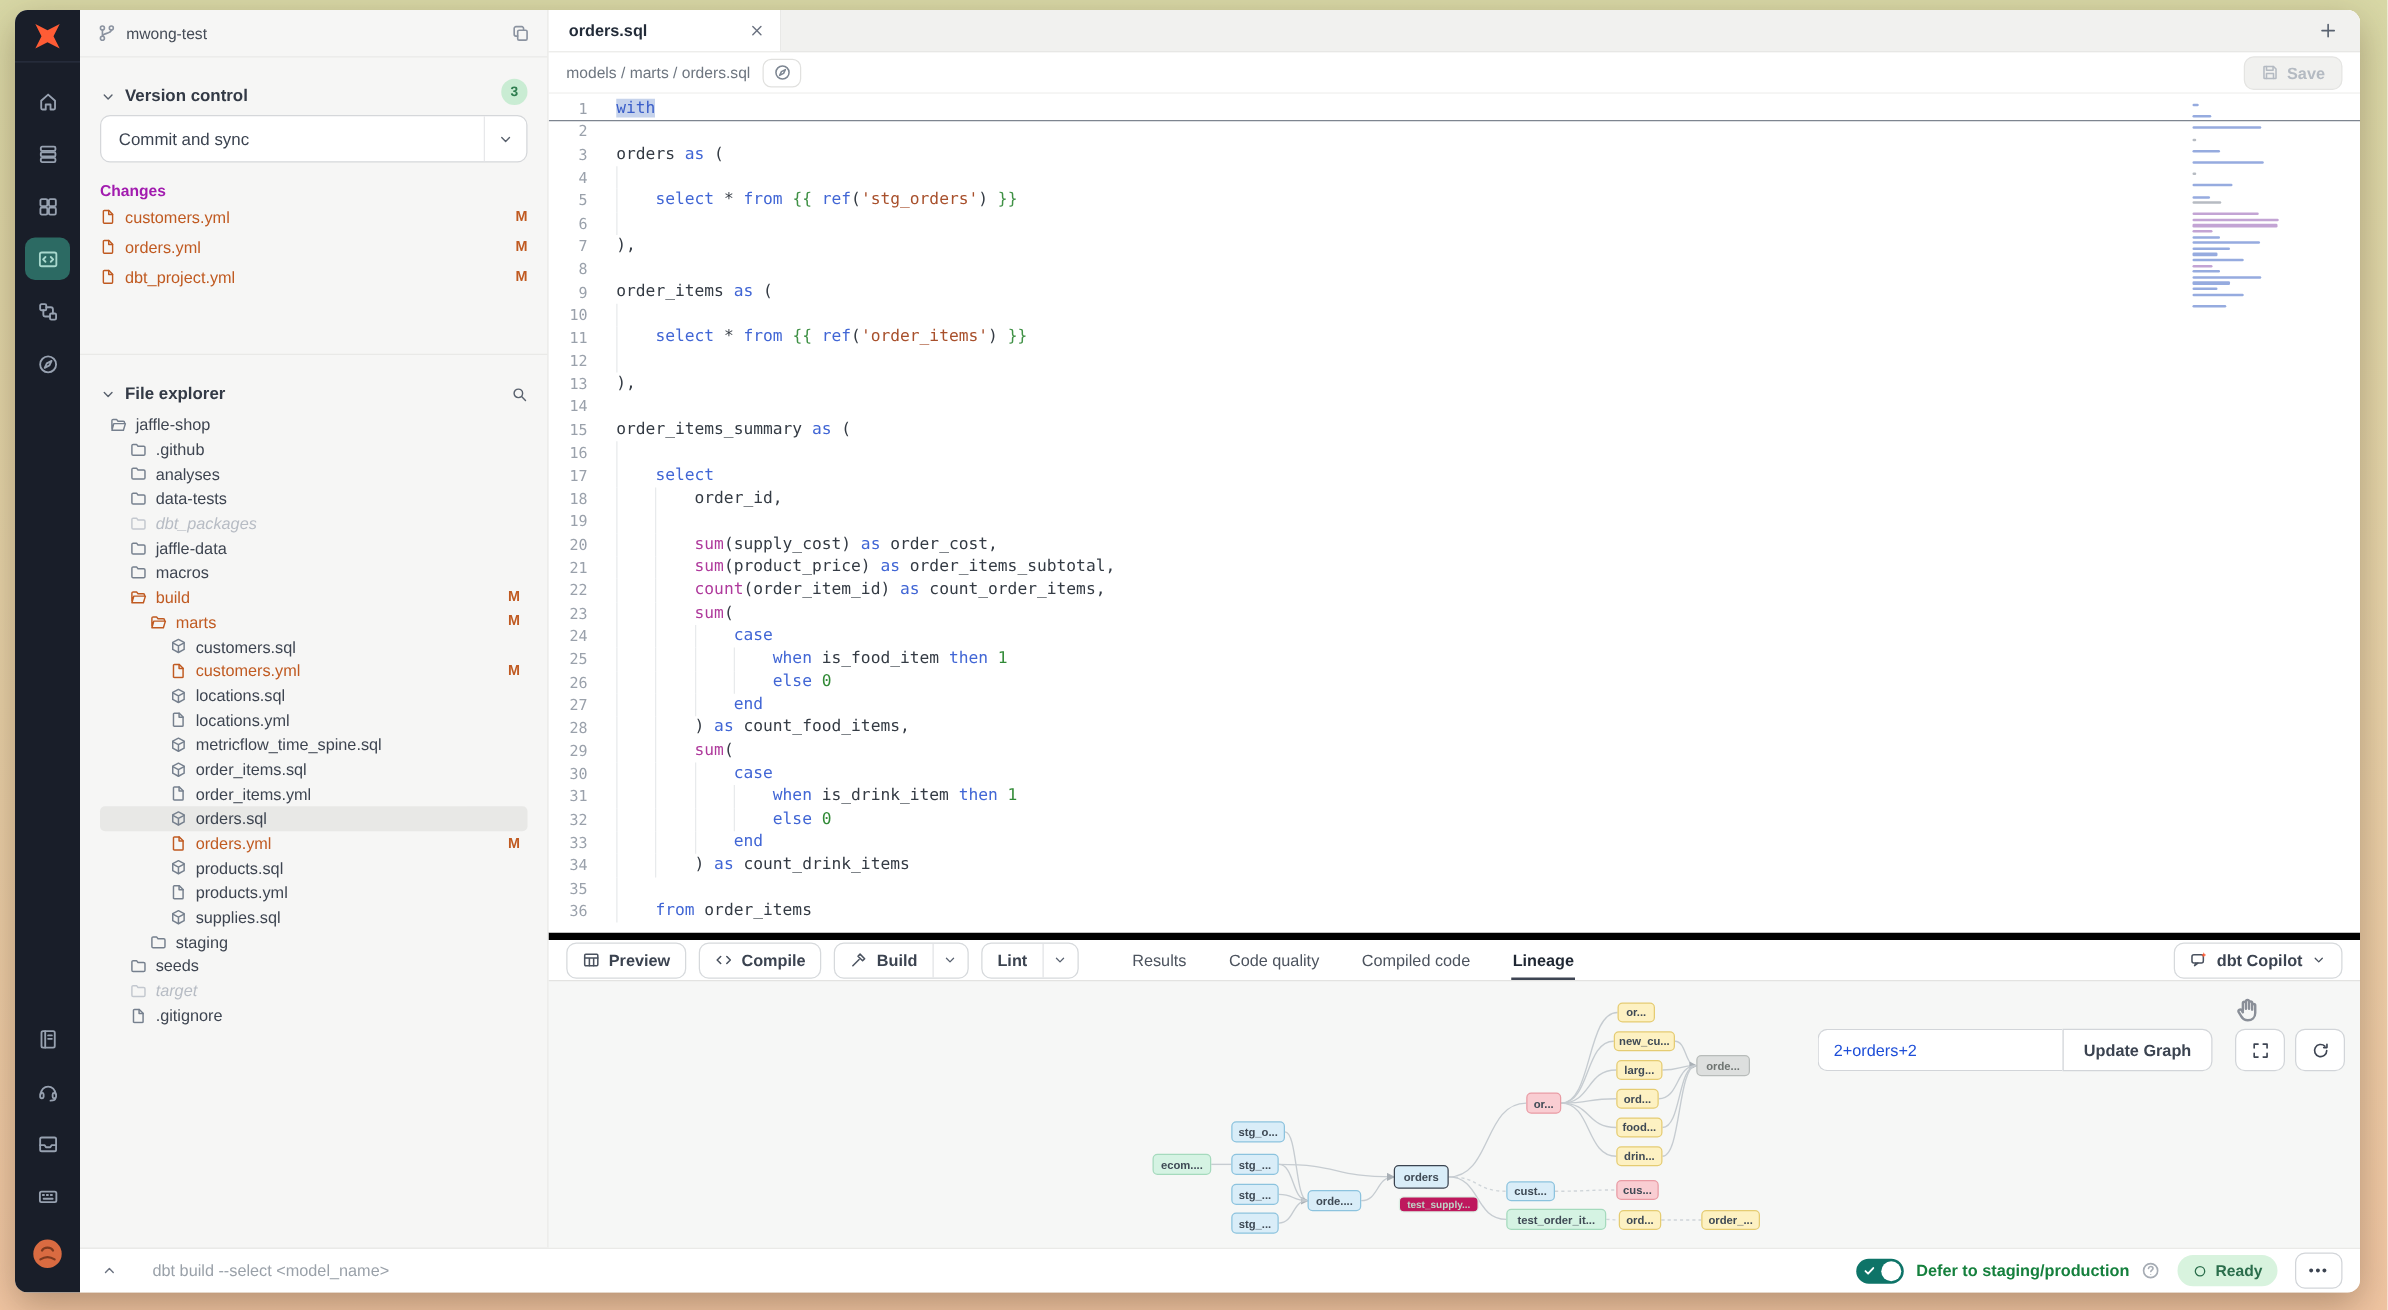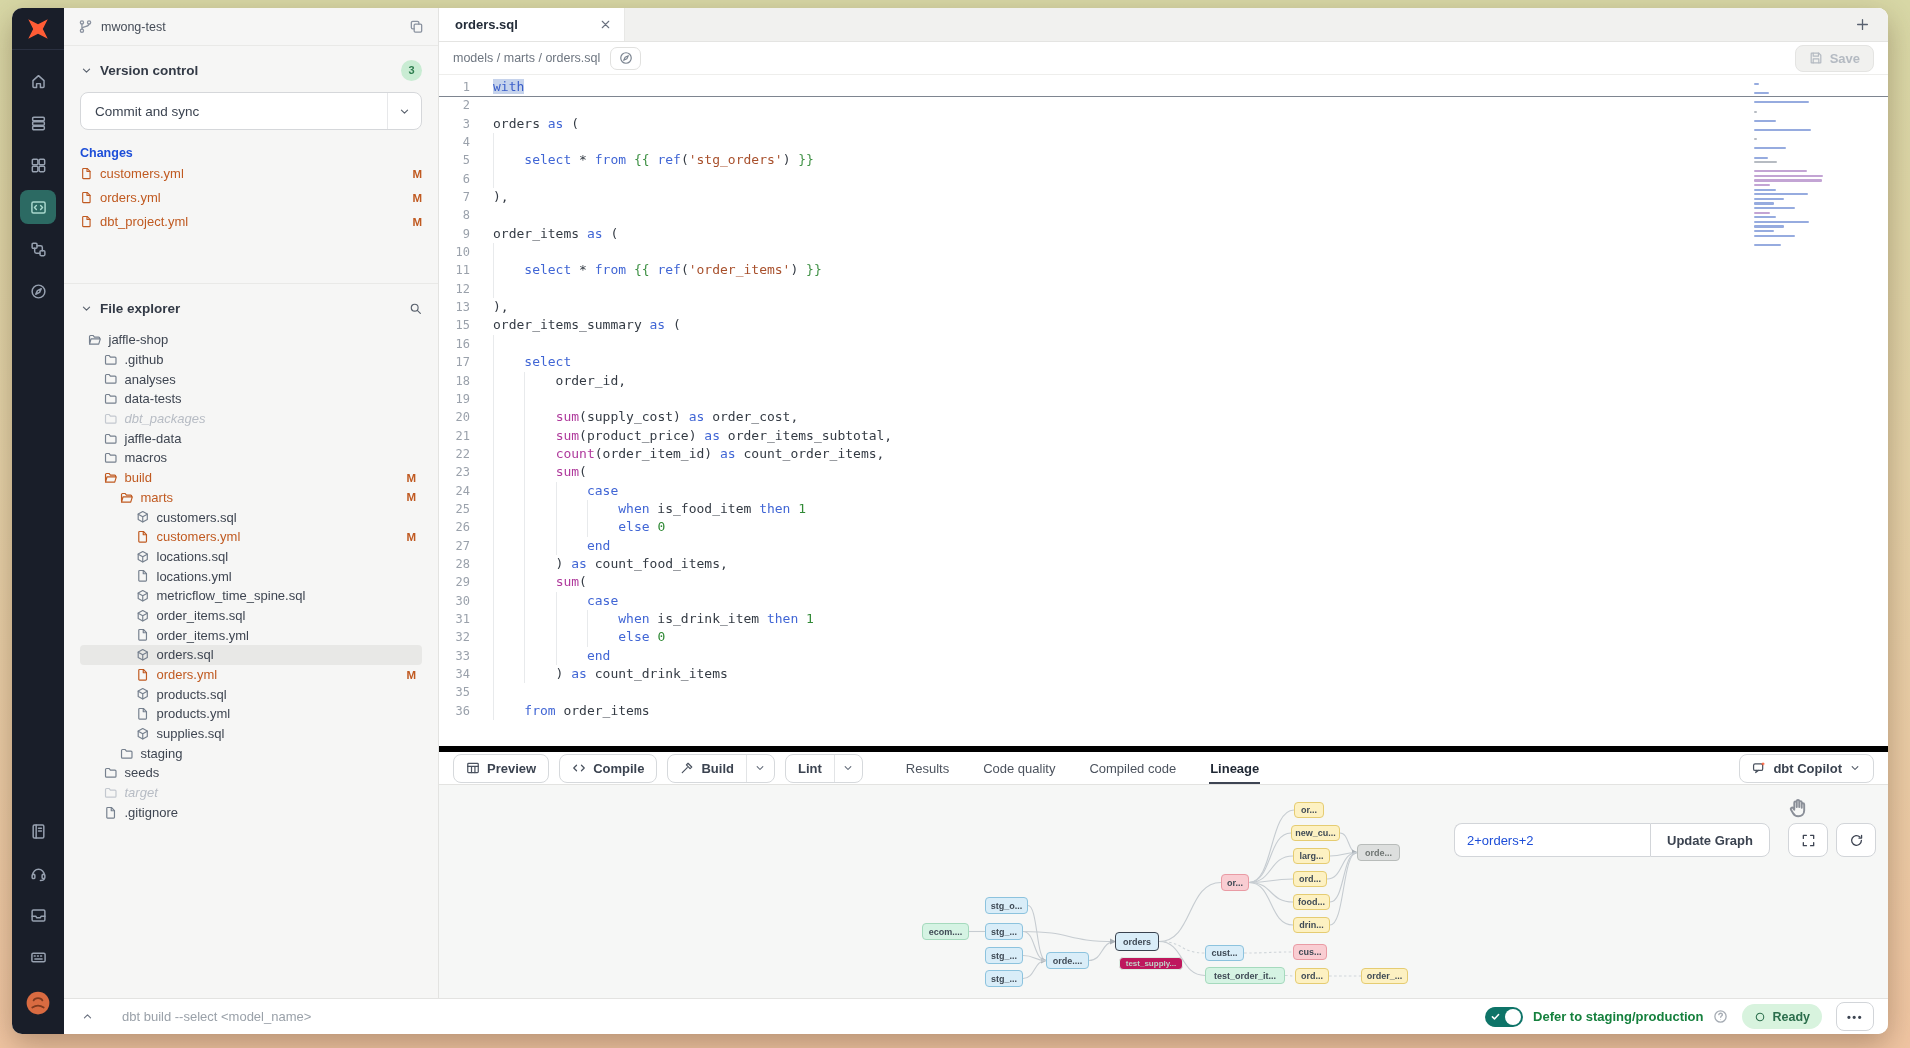--- a/index.html
+++ b/index.html
@@ -25,30 +25,30 @@
   .rightcol{flex:1;display:flex;flex-direction:column;min-width:0;}
   .contentrow{flex:1;display:flex;min-height:0;}
 
   
   .leftpanel{width:375px;background:#f6f6f5;border-right:1px solid #e3e3e1;display:flex;flex-direction:column;flex:0 0 auto;}
   .panel-header{height:38px;display:flex;align-items:center;gap:8px;padding:0 14px;border-bottom:1px solid #e9e9e7;}
   .ph-name{font-size:12.5px;color:#454c57;}
   .panel-header .icon{width:15px;height:15px;color:#8b93a0;}
   .ph-copy{margin-left:auto;}
   .vc{padding:10px 16px 0;height:238px;border-bottom:1px solid #e9e9e7;}
-  .sect-head{display:flex;align-items:center;gap:7px;height:28px;}
+  .sect-head{display:flex;align-items:flex-end;gap:7px;height:28px;}
   .sect-head .icon{width:13px;height:13px;color:#59616d;}
   .sect-title{font-size:13.5px;font-weight:700;color:#333a46;}
   .vc-badge{margin-left:auto;width:21px;height:21px;border-radius:50%;background:#c9ecd3;color:#2e7d4f;
             font-size:11px;font-weight:700;display:flex;align-items:center;justify-content:center;}
   .commit-btn{margin-top:8px;height:38px;border:1px solid #d5d7da;border-radius:8px;background:#fff;display:flex;align-items:center;}
   .cb-label{flex:1;padding:0 14px;font-size:13.5px;color:#3b4350;}
   .cb-chev{width:34px;height:100%;border-left:1px solid #e7e8ea;display:flex;align-items:center;justify-content:center;}
   .cb-chev .icon{width:13px;height:13px;color:#59616d;}
-  .changes-label{margin-top:16px;font-size:12.5px;font-weight:700;color:#1d4ed8;}
+  .changes-label{margin-top:16px;font-size:12.5px;font-weight:700;color:#a21caf;}
   .change-row{height:21px;display:flex;align-items:center;gap:7px;margin-top:3px;font-size:13px;color:#c05a21;}
   .change-row .icon{width:13px;height:13px;color:#c05a21;}
   .m-badge{margin-left:auto;font-size:11.5px;font-weight:700;color:#c05a21;}
   .fe{flex:1;padding:10px 16px;overflow:hidden;}
   .fe-search{margin-left:auto;}
   .fe-search .icon,.fe-search{width:15px;height:15px;color:#59616d;}
   .tree{margin-top:8px;}
   .tree-row{height:19.7px;display:flex;align-items:center;gap:7px;font-size:13px;color:#3e4551;border-radius:4px;padding-right:6px;}
   .tree-row .icon{width:13.5px;height:13.5px;color:#76808e;}
   .tree-row.accent{color:#c05a21;}
@@ -611,20 +611,21 @@
                 <div class="code-line"><span class="gut">4</span><span class="ltext"><i class="guide" style="left: calc(0ch + 8px);"></i></span></div>
                 <div class="code-line"><span class="gut">5</span><span class="ltext"><i class="guide" style="left: calc(0ch + 8px);"></i><span>    </span><span class="tk-k">select</span><span> * </span><span class="tk-k">from</span><span> </span><span class="tk-b">{{</span><span> </span><span class="tk-k">ref</span><span>(</span><span class="tk-str">'stg_orders'</span><span>) </span><span class="tk-b">}}</span></span></div>
                 <div class="code-line"><span class="gut">6</span><span class="ltext"><i class="guide" style="left: calc(0ch + 8px);"></i></span></div>
                 <div class="code-line"><span class="gut">7</span><span class="ltext"><span>),</span></span></div>
                 <div class="code-line"><span class="gut">8</span><span class="ltext"></span></div>
                 <div class="code-line"><span class="gut">9</span><span class="ltext"><span>order_items </span><span class="tk-k">as</span><span> (</span></span></div>
                 <div class="code-line"><span class="gut">10</span><span class="ltext"><i class="guide" style="left: calc(0ch + 8px);"></i></span></div>
                 <div class="code-line"><span class="gut">11</span><span class="ltext"><i class="guide" style="left: calc(0ch + 8px);"></i><span>    </span><span class="tk-k">select</span><span> * </span><span class="tk-k">from</span><span> </span><span class="tk-b">{{</span><span> </span><span class="tk-k">ref</span><span>(</span><span class="tk-str">'order_items'</span><span>) </span><span class="tk-b">}}</span></span></div>
                 <div class="code-line"><span class="gut">12</span><span class="ltext"><i class="guide" style="left: calc(0ch + 8px);"></i></span></div>
                 <div class="code-line"><span class="gut">13</span><span class="ltext"><span>),</span></span></div>
+                <div class="code-line"><span class="gut">14</span><span class="ltext"></span></div>
                 <div class="code-line"><span class="gut">15</span><span class="ltext"><span>order_items_summary </span><span class="tk-k">as</span><span> (</span></span></div>
                 <div class="code-line"><span class="gut">16</span><span class="ltext"><i class="guide" style="left: calc(0ch + 8px);"></i></span></div>
                 <div class="code-line"><span class="gut">17</span><span class="ltext"><i class="guide" style="left: calc(0ch + 8px);"></i><span>    </span><span class="tk-k">select</span></span></div>
                 <div class="code-line"><span class="gut">18</span><span class="ltext"><i class="guide" style="left: calc(0ch + 8px);"></i><i class="guide" style="left: calc(4ch + 8px);"></i><span>        order_id,</span></span></div>
                 <div class="code-line"><span class="gut">19</span><span class="ltext"><i class="guide" style="left: calc(0ch + 8px);"></i><i class="guide" style="left: calc(4ch + 8px);"></i></span></div>
                 <div class="code-line"><span class="gut">20</span><span class="ltext"><i class="guide" style="left: calc(0ch + 8px);"></i><i class="guide" style="left: calc(4ch + 8px);"></i><span>        </span><span class="tk-f">sum</span><span>(supply_cost) </span><span class="tk-k">as</span><span> order_cost,</span></span></div>
                 <div class="code-line"><span class="gut">21</span><span class="ltext"><i class="guide" style="left: calc(0ch + 8px);"></i><i class="guide" style="left: calc(4ch + 8px);"></i><span>        </span><span class="tk-f">sum</span><span>(product_price) </span><span class="tk-k">as</span><span> order_items_subtotal,</span></span></div>
                 <div class="code-line"><span class="gut">22</span><span class="ltext"><i class="guide" style="left: calc(0ch + 8px);"></i><i class="guide" style="left: calc(4ch + 8px);"></i><span>        </span><span class="tk-f">count</span><span>(order_item_id) </span><span class="tk-k">as</span><span> count_order_items,</span></span></div>
                 <div class="code-line"><span class="gut">23</span><span class="ltext"><i class="guide" style="left: calc(0ch + 8px);"></i><i class="guide" style="left: calc(4ch + 8px);"></i><span>        </span><span class="tk-f">sum</span><span>(</span></span></div>
                 <div class="code-line"><span class="gut">24</span><span class="ltext"><i class="guide" style="left: calc(0ch + 8px);"></i><i class="guide" style="left: calc(4ch + 8px);"></i><i class="guide" style="left: calc(8ch + 8px);"></i><span>            </span><span class="tk-k">case</span></span></div>

